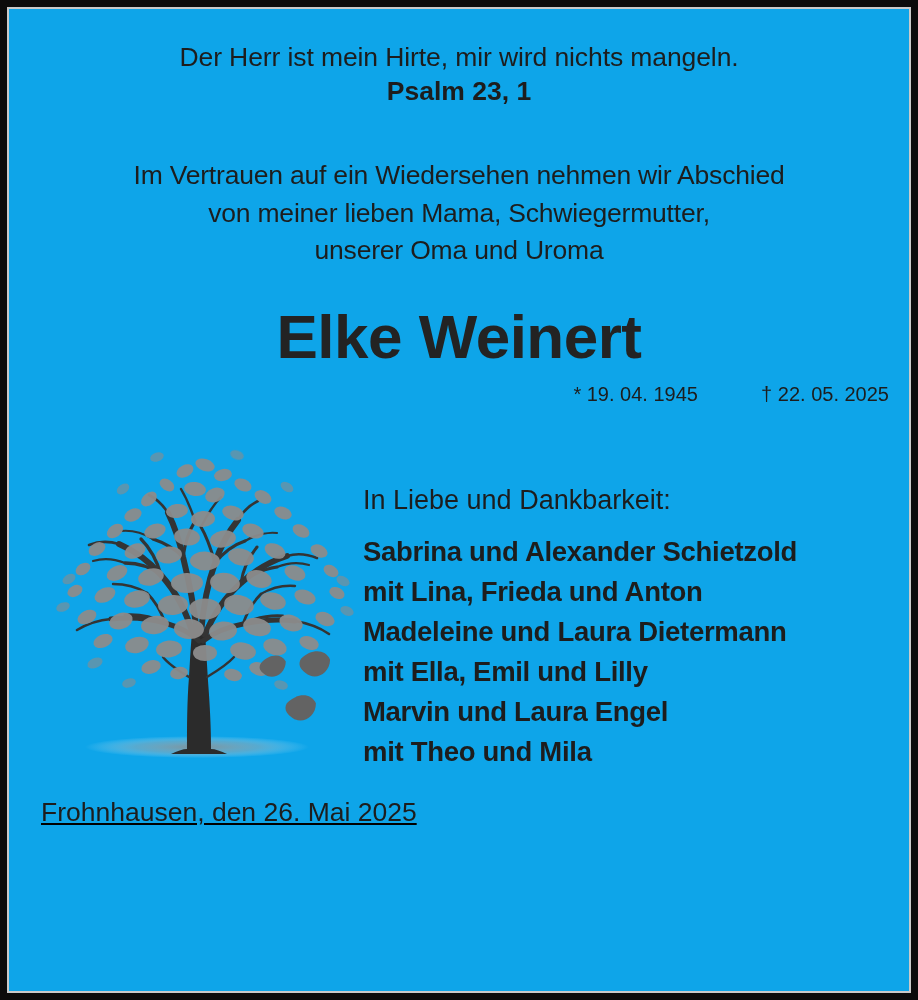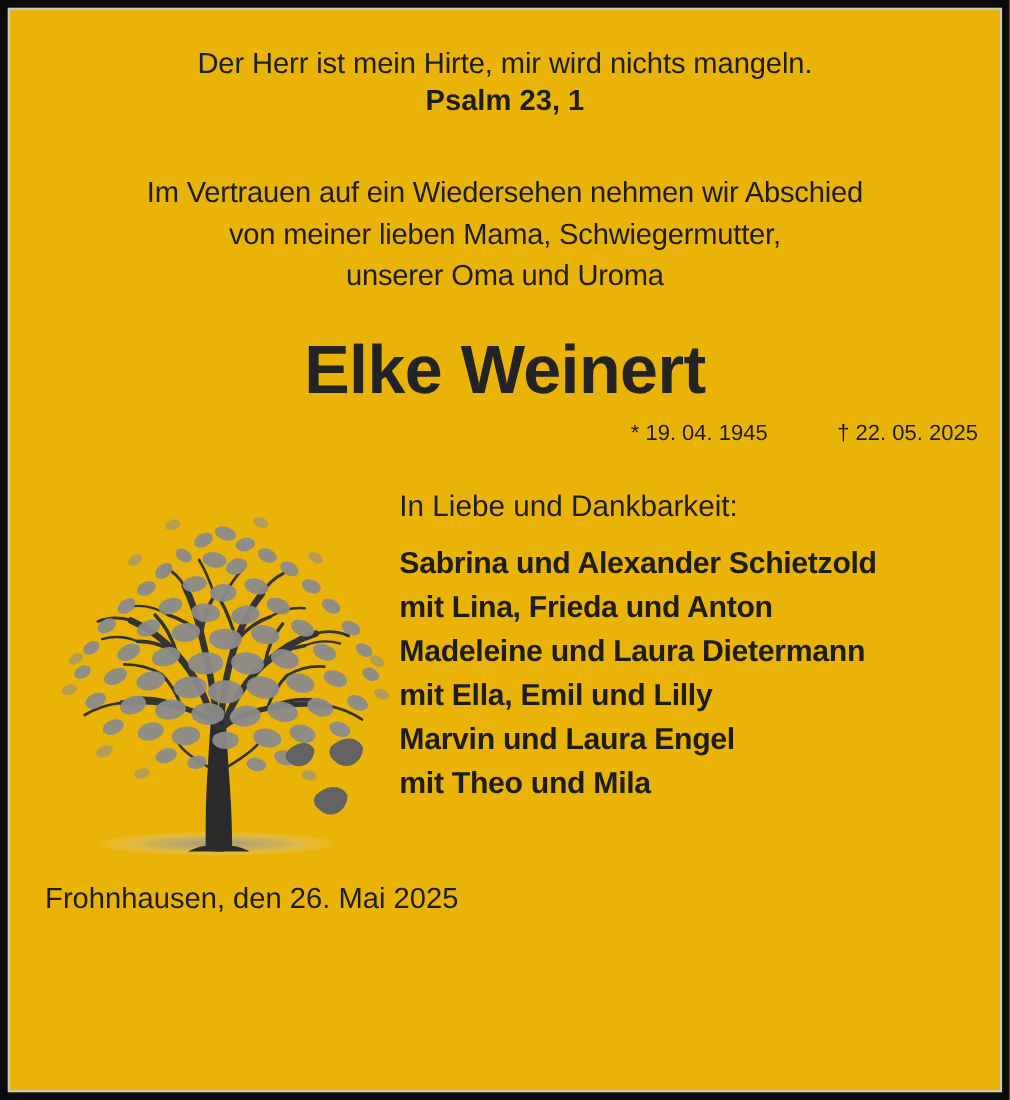--- a/index.html
+++ b/index.html
@@ -8,21 +8,21 @@
     width: 918px;
     height: 1000px;
     background: #ffffff;
     font-family: "Liberation Sans", sans-serif;
   }
 
   #notice {
     position: relative;
     width: 918px;
     height: 1000px;
-    background: #eab308;
+    background: #0ea5e9;
     border: 7px solid #0b0b0b;
     padding: 0;
     overflow: hidden;
   }
 
   
   #notice::after {
     content: "";
     position: absolute;
     inset: 0;
@@ -85,22 +85,22 @@
     color: #1d1d1d;
     font-weight: 400;
     margin-top: 14px;
     line-height: 1.1;
   }
   .dates .gap { display: inline-block; width: 52px; }
 
   
   .middle {
     display: flex;
-    align-items: flex-start;
-    margin-top: 36px;
+    align-items: flex-end;
+    margin-top: 16px;
   }
 
   .tree-col {
     width: 330px;
     flex: 0 0 330px;
     padding-left: 8px;
     padding-top: 6px;
   }
   .tree-col svg { display: block; width: 318px; height: 345px; }
 
@@ -123,22 +123,23 @@
     font-size: 27.5px;
     font-weight: 700;
     color: #1d1d1d;
     line-height: 1.455;
     white-space: nowrap;
     letter-spacing: -0.3px;
   }
 
   
   .footer {
-    margin-top: 10px;
+    margin-top: 26px;
     padding-left: 12px;
+    text-decoration: underline;
   }
   .place-date {
     font-size: 26.5px;
     font-weight: 400;
     color: #1d1d1d;
     line-height: 1.1;
   }
   .service {
     margin-top: 26px;
     font-size: 26.5px;

